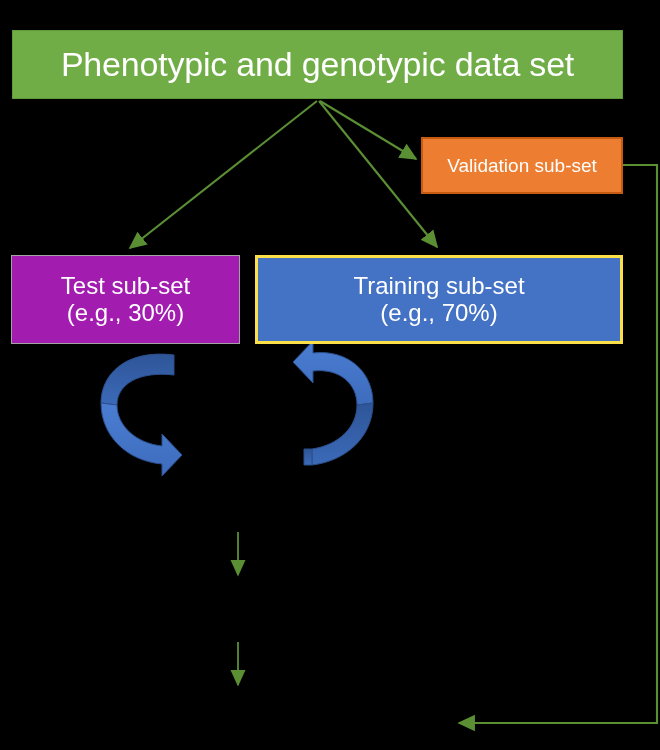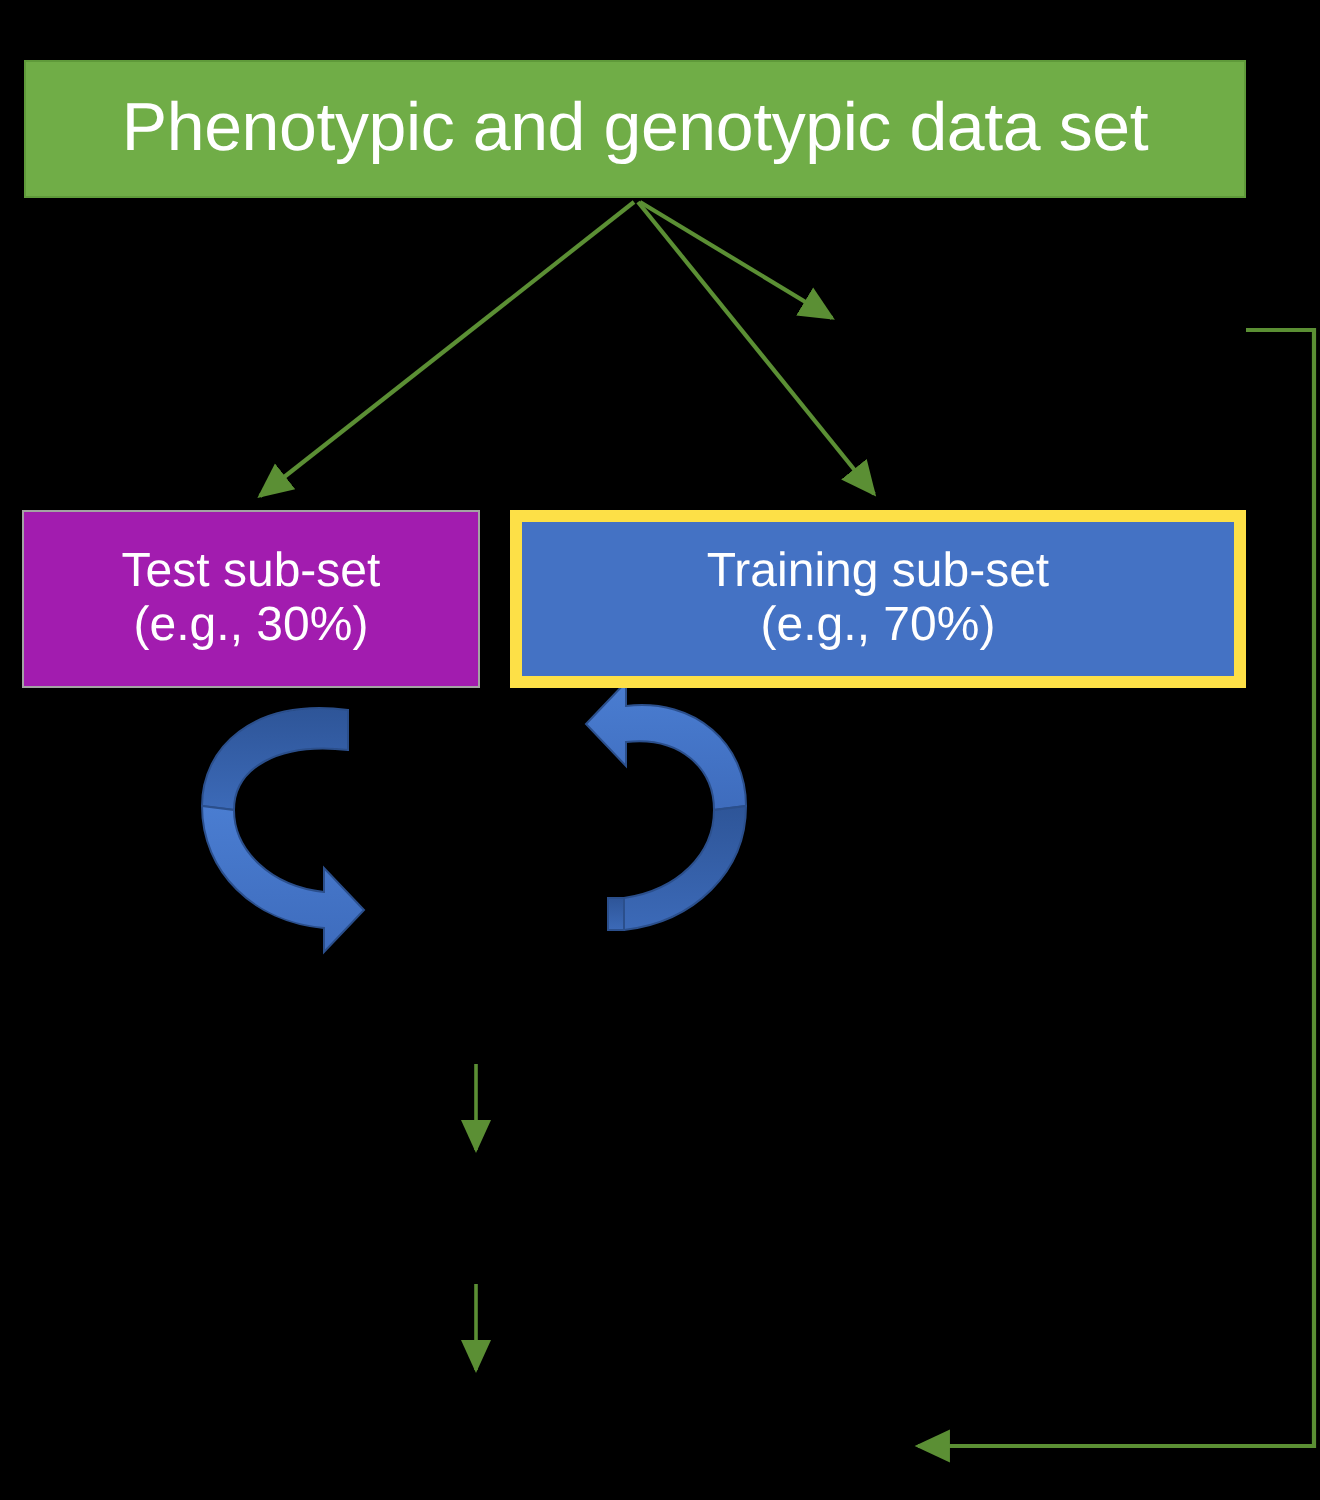--- a/index.html
+++ b/index.html
@@ -58,21 +58,21 @@
     border: 1px solid #a3a3a3;
     font-size: 24px;
   }
   
   #node-training {
     left: 255px;
     top: 231px;
     width: 368px;
     height: 89px;
     background: #4472C4;
-    border: 6px solid #fde047;
+    border: 3px solid #fde047;
     font-size: 24px;
   }
   
   #edges {
     position: absolute;
     left: 0;
     top: 0;
     width: 660px;
     height: 750px;
     pointer-events: none;
@@ -164,20 +164,21 @@
                L 312,425
                C 339,421 357,403 357,381 Z" fill="url(#cyc-top)" stroke="#2B4F8C" stroke-width="1"></path>
       <path d="M312,441 L312,425 L312,441 Z" fill="none"></path>
 
       <path d="M312,441 L312,425 L304,425 L304,441 Z" fill="url(#cyc-top)" stroke="#2B4F8C" stroke-width="1"></path>
     </g>
   </svg>
 
   <div class="node" id="node-dataset">Phenotypic and genotypic data set</div>
 
+  <div class="node" id="node-validation">Validation sub-set</div>
 
   <div class="node" id="node-test">Test sub-set
 (e.g., 30%)</div>
 
   <div class="node" id="node-training">Training sub-set
 (e.g., 70%)</div>
 
 </div>
 
 </body></html>

